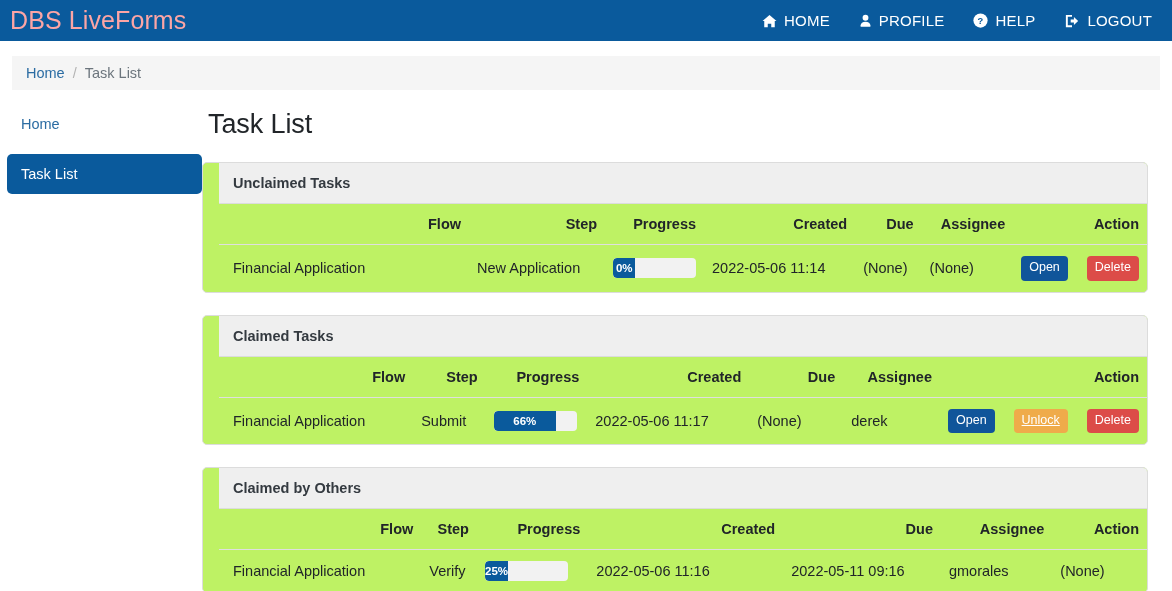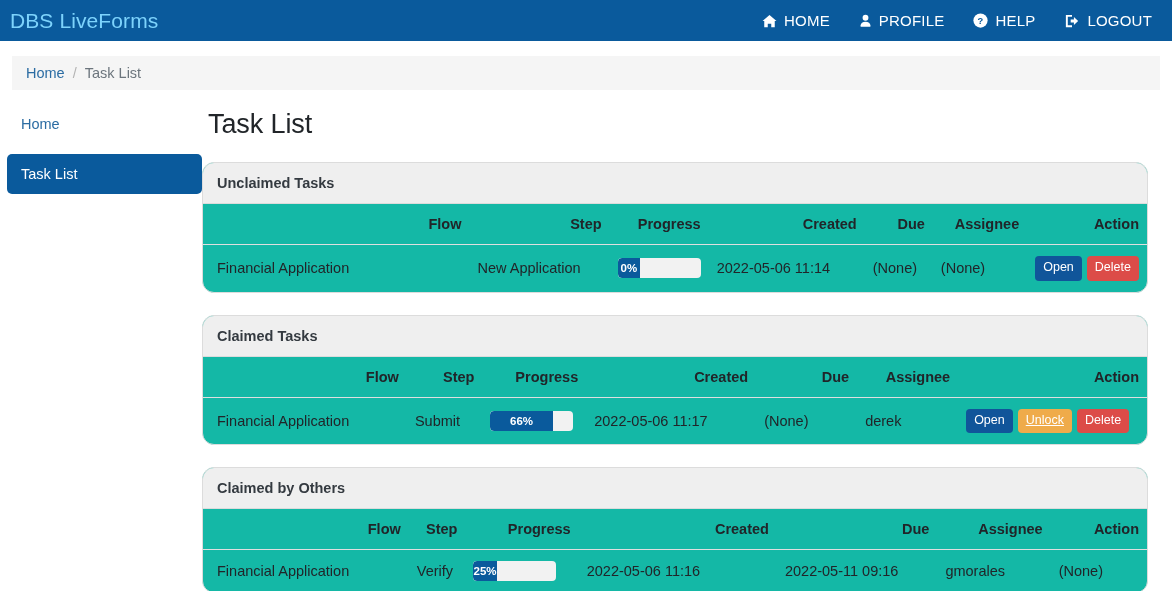--- a/index.html
+++ b/index.html
@@ -15,22 +15,22 @@
   
   .navbar {
     height: 41px;
     background: #0a5a9c;
     display: flex;
     align-items: center;
     justify-content: space-between;
     padding: 0 14px 0 10px;
   }
   .brand {
-    color: #7dd3fc;
-    font-size: 21px;
+    color: #fca5a5;
+    font-size: 25px;
     letter-spacing: 0.1px;
     white-space: nowrap;
   }
   .navlinks { display: flex; align-items: center; gap: 29px; padding-right: 6px; }
   .navlink {
     display: flex; align-items: center; gap: 7px;
     color: #ffffff; font-size: 15px; text-decoration: none;
     letter-spacing: 0.2px; cursor: pointer;
   }
   .navlink svg { display: block; fill: #ffffff; }
@@ -75,24 +75,25 @@
     font-size: 27px;
     font-weight: normal;
     color: #212529;
     margin: 1px 0 22px 6px;
     letter-spacing: -0.1px;
   }
 
   
   .card {
     border: 1px solid #dcdcdc;
-    border-radius: 12px;
-    background: #14b8a6;
+    border-radius: 5px;
+    background: #bef264;
     margin-bottom: 22px;
     overflow: hidden;
+    padding-left: 16px;
   }
   .card-header {
     background: #efefef;
     border-bottom: 1px solid #dcdcdc;
     padding: 12px 14px;
     font-size: 14.5px;
     font-weight: bold;
     color: #343a40;
   }
   table { width: 100%; border-collapse: collapse; }
@@ -131,21 +132,21 @@
     font-weight: bold;
     display: flex;
     align-items: center;
     justify-content: center;
     border-radius: 4px 0 0 4px;
     overflow: hidden;
     min-width: 14px;
   }
 
   
-  .btn-group { display: flex; gap: 5px; }
+  .btn-group { display: flex; gap: 19px; }
   .btn {
     border: none;
     border-radius: 4px;
     font-size: 12.5px;
     padding: 4px 8px 5px 8px;
     color: #ffffff;
     cursor: pointer;
     font-family: "Liberation Sans", sans-serif;
     line-height: 1.25;
   }

